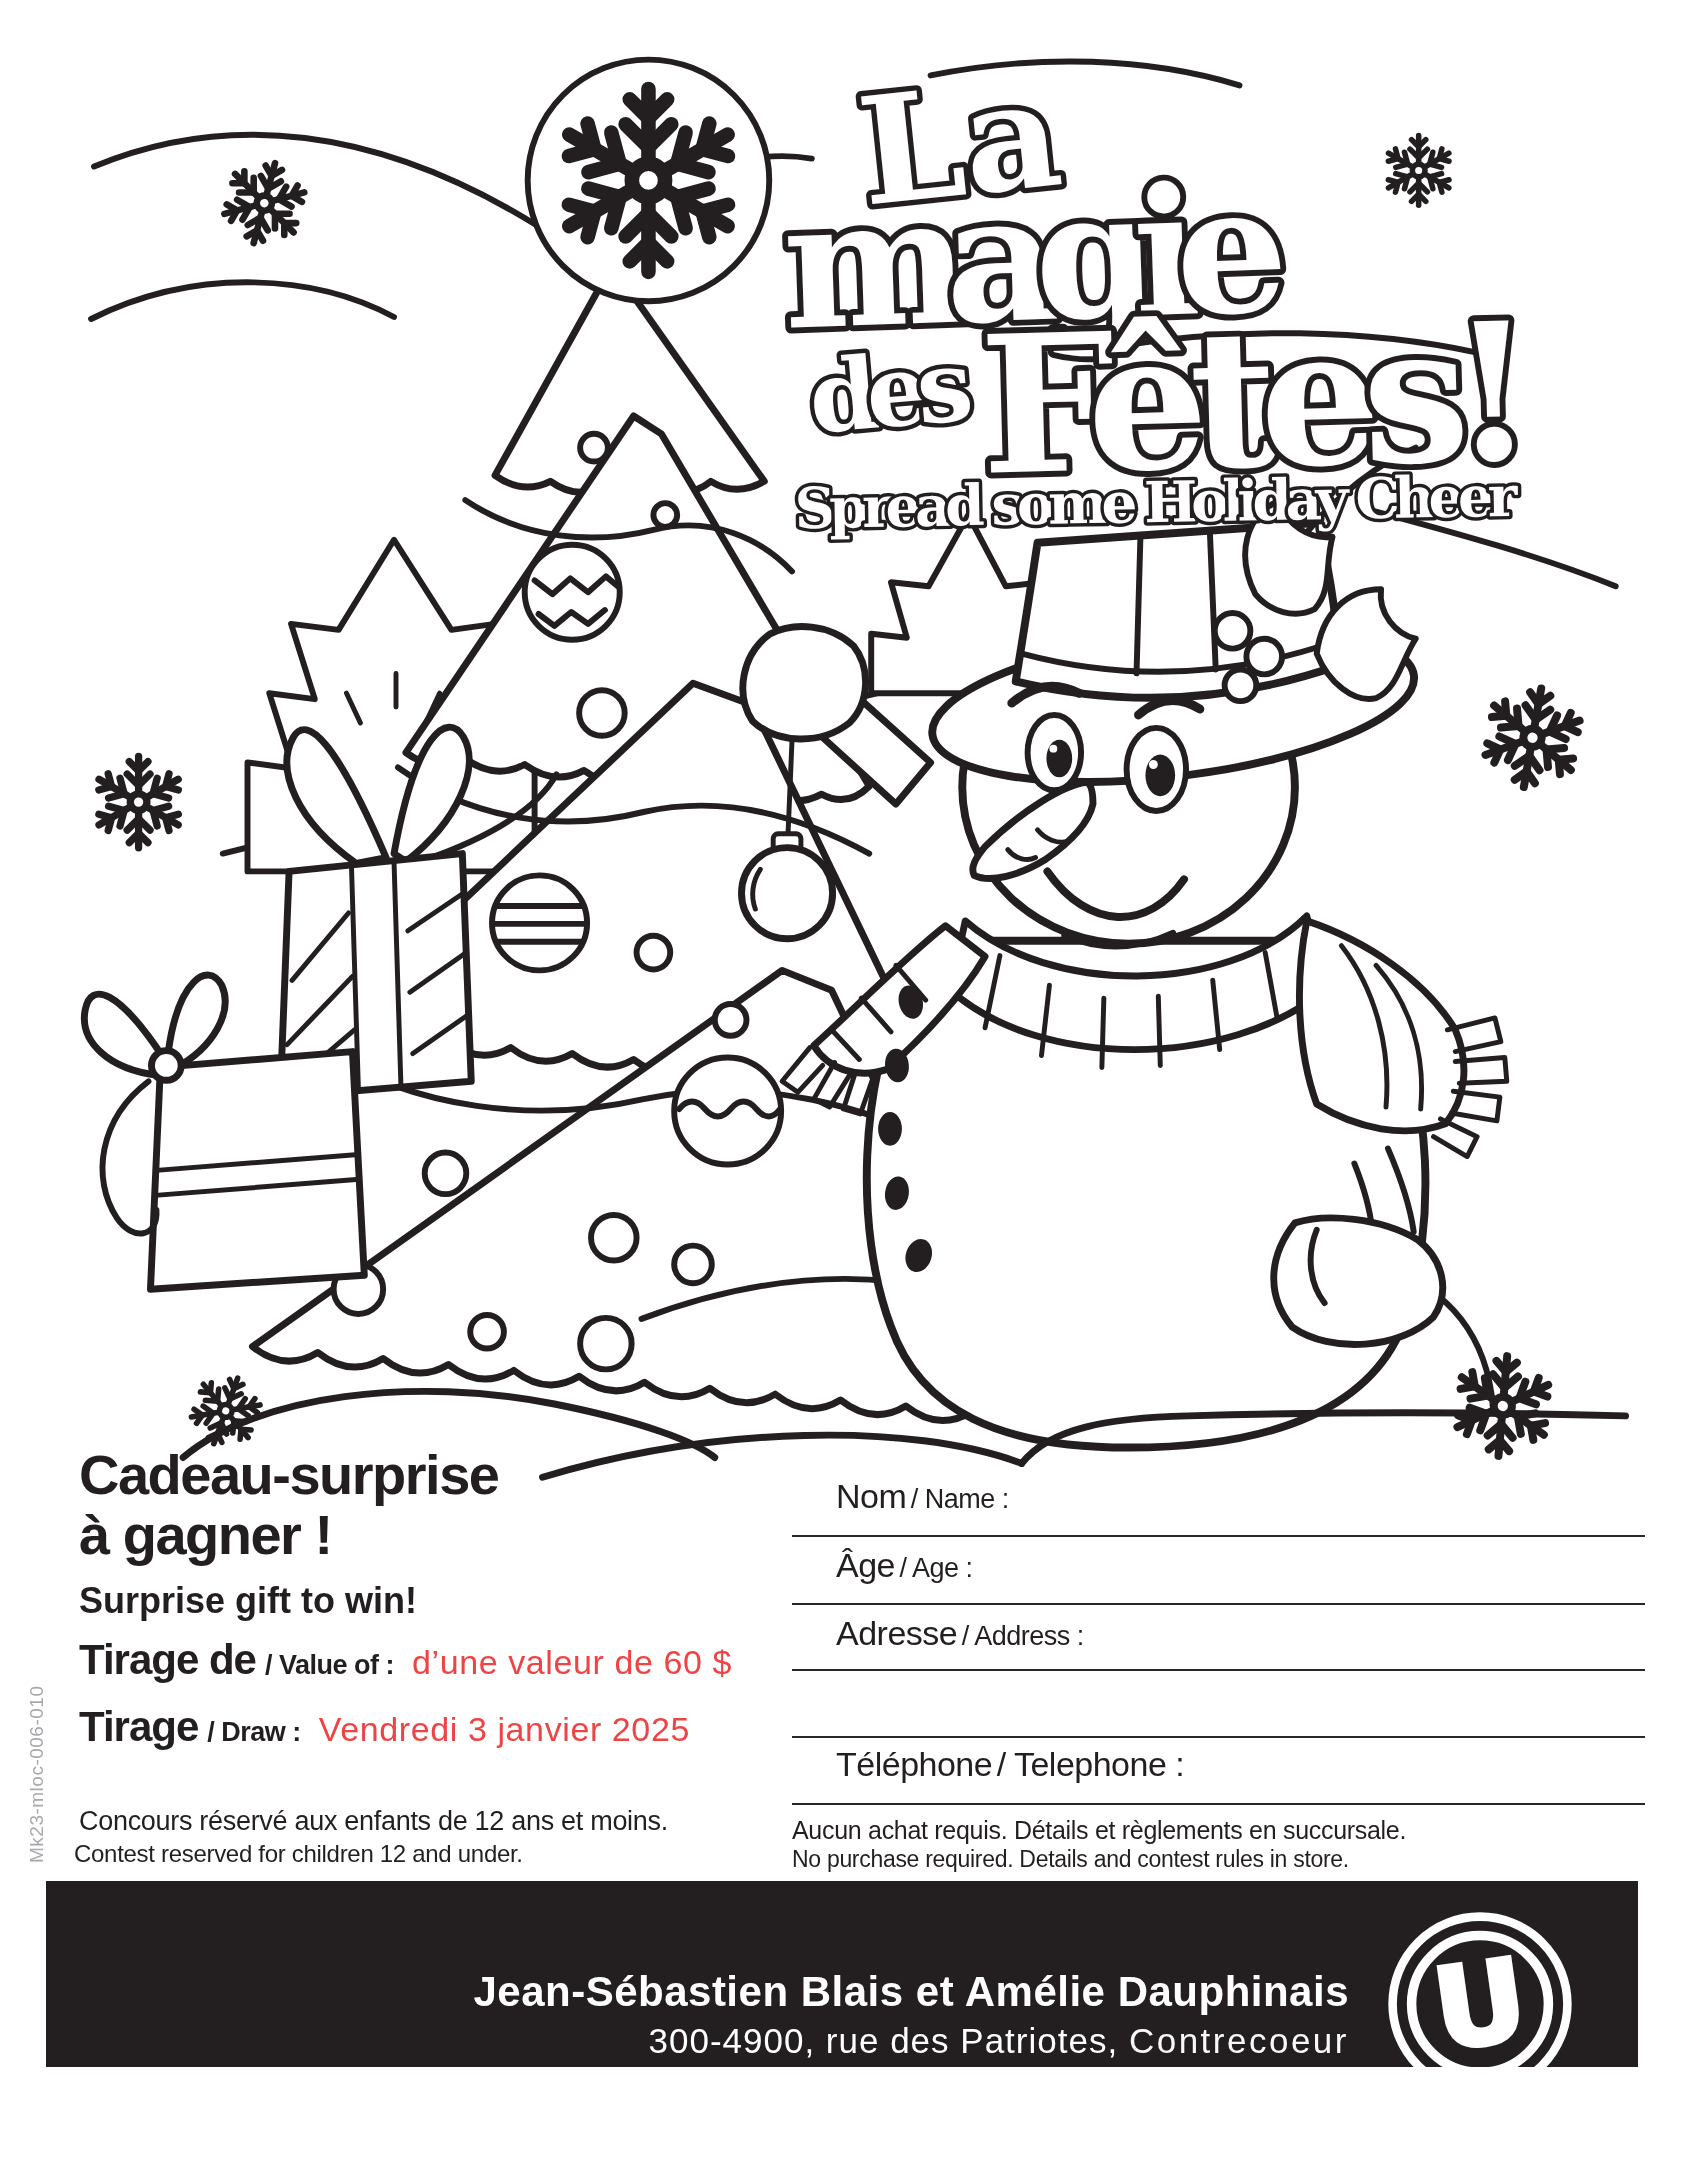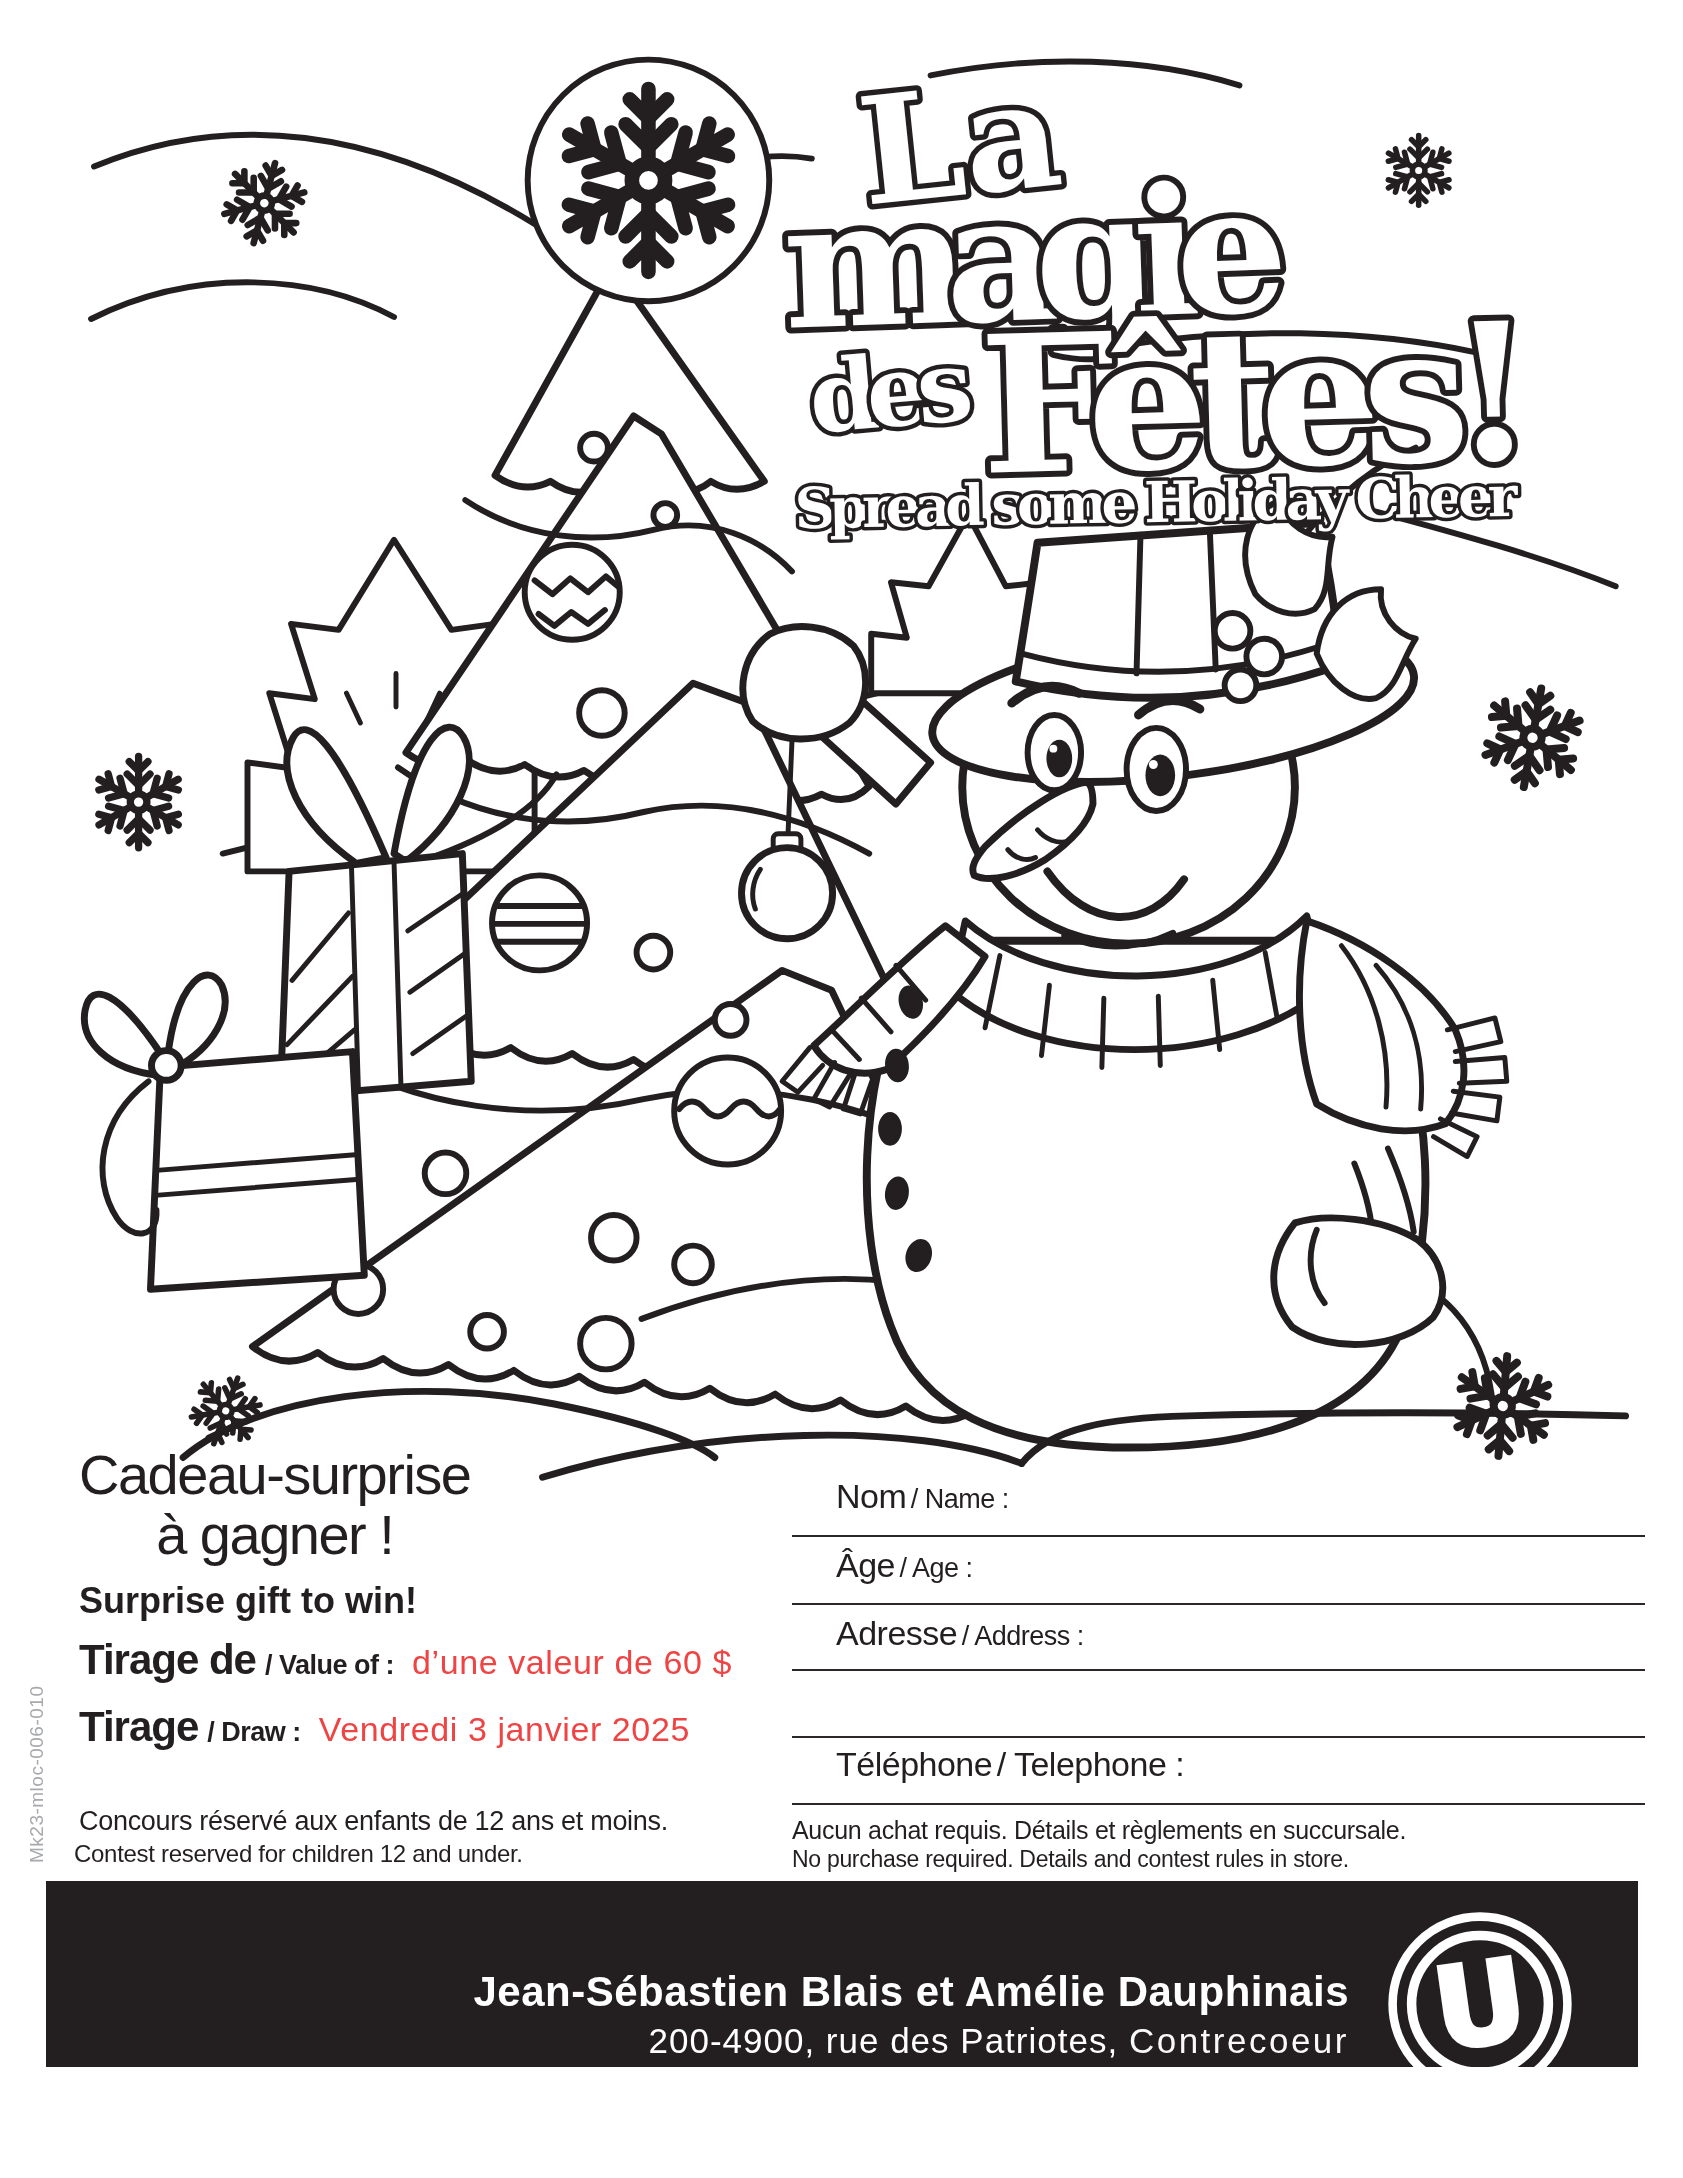--- a/index.html
+++ b/index.html
@@ -3,21 +3,21 @@
 <meta charset="utf-8">
 <style>
   html,body{margin:0;padding:0;background:#fff;}
   .page{position:relative;width:1683px;height:2178px;background:#fff;overflow:hidden;
         font-family:"Liberation Sans",sans-serif;color:#231f20;}
   .art{position:absolute;left:0;top:0;width:1683px;height:1525px;pointer-events:none;}
   .headline-word{font-family:"DejaVu Serif",serif;font-weight:bold;fill:#fff;
                  stroke:#231f20;paint-order:stroke fill;stroke-linejoin:round;}
   
   .promo-h1{position:absolute;left:79px;top:1445px;font-size:56px;line-height:60px;
-            font-weight:normal;letter-spacing:-1.5px;text-align:center;}
+            font-weight:bold;letter-spacing:-1.5px;}
   .promo-h2{position:absolute;left:79px;top:1580px;font-size:36px;font-weight:bold;}
   .row{position:absolute;left:79px;display:flex;align-items:baseline;white-space:nowrap;}
   .row-value{top:1636px;}
   .row-draw{top:1703px;}
   .lbl-fr{font-size:42px;font-weight:bold;letter-spacing:-1px;}
   .lbl-en{font-size:27px;font-weight:bold;margin-left:9px;letter-spacing:-0.5px;}
   .lbl-val{font-size:34px;font-weight:normal;margin-left:18px;letter-spacing:0.6px;color:#ef4444;}
   .rule-fr{position:absolute;left:79px;top:1806px;font-size:27px;letter-spacing:-0.3px;}
   .rule-en{position:absolute;left:74px;top:1840px;font-size:24px;letter-spacing:-0.3px;}
   .f-label{position:absolute;left:792px;white-space:nowrap;margin-left:44px;}
@@ -268,21 +268,21 @@
 
   <div class="note-fr">Aucun achat requis. Détails et règlements en succursale.</div>
   <div class="note-en">No purchase required. Details and contest rules in store.</div>
 
   <div class="side-code">Mk23-mloc-006-010</div>
 
   <div class="footer">
     <div class="footer-lines">
       <div class="fl-names">Jean-Sébastien Blais et Amélie Dauphinais</div>
       <div class="fl-address">
-        <span>200-4900, rue des Patriotes,</span>
+        <span>300-4900, rue des Patriotes,</span>
         <span class="fl-city">Contrecoeur</span>
       </div>
       <div class="fl-phone">450 401-1404</div>
     </div>
     <svg class="logo" viewBox="-100 -100 200 200">
       <circle r="92" fill="none" stroke="#fff" stroke-width="9"></circle>
       <circle r="72" fill="none" stroke="#fff" stroke-width="10"></circle>
       <text transform="rotate(-8)" y="42" text-anchor="middle" fill="#fff" stroke="#fff" stroke-width="5" font-family="DejaVu Sans, sans-serif" font-weight="bold" font-size="118">U</text>
     </svg>
   </div>

